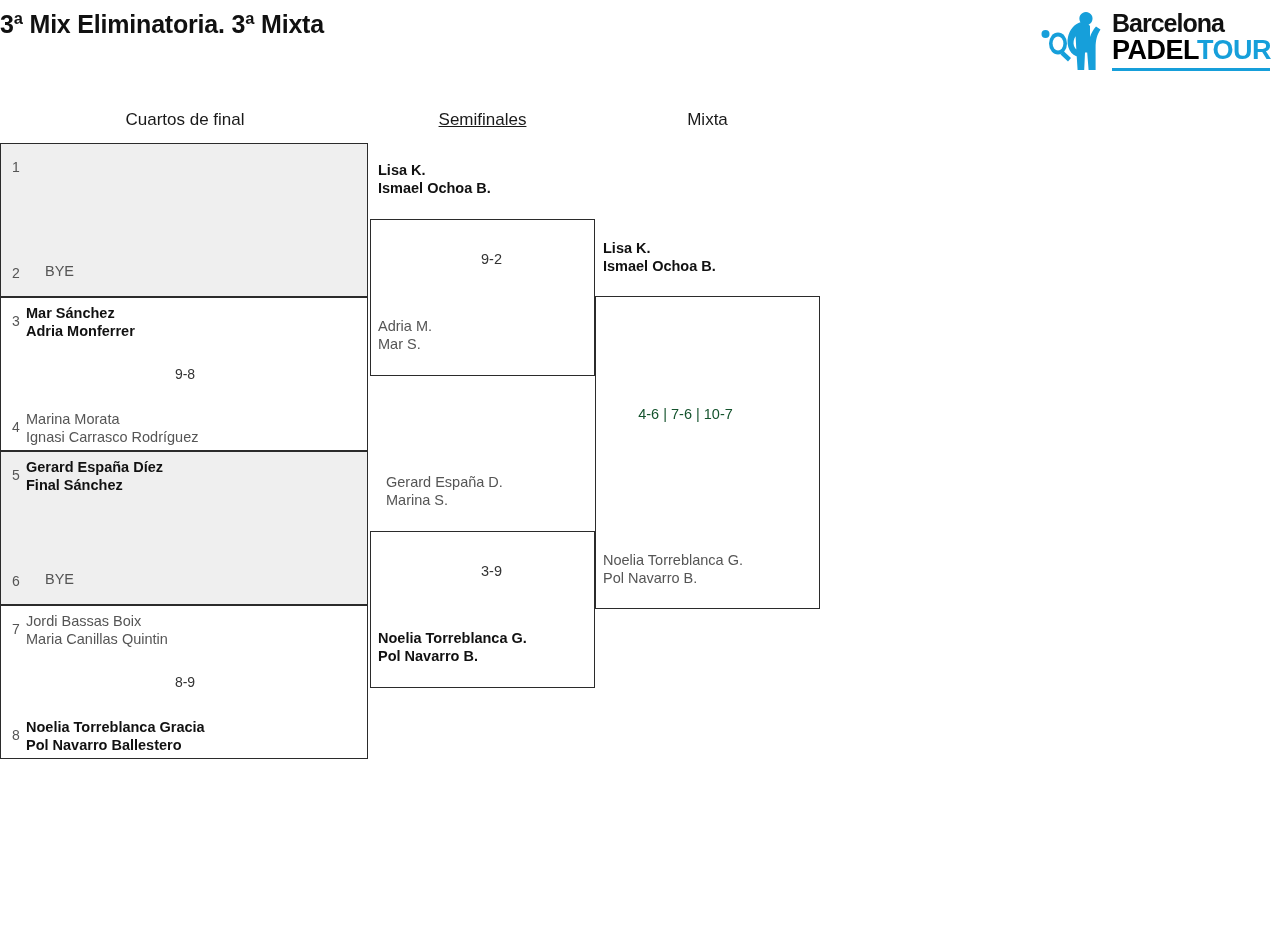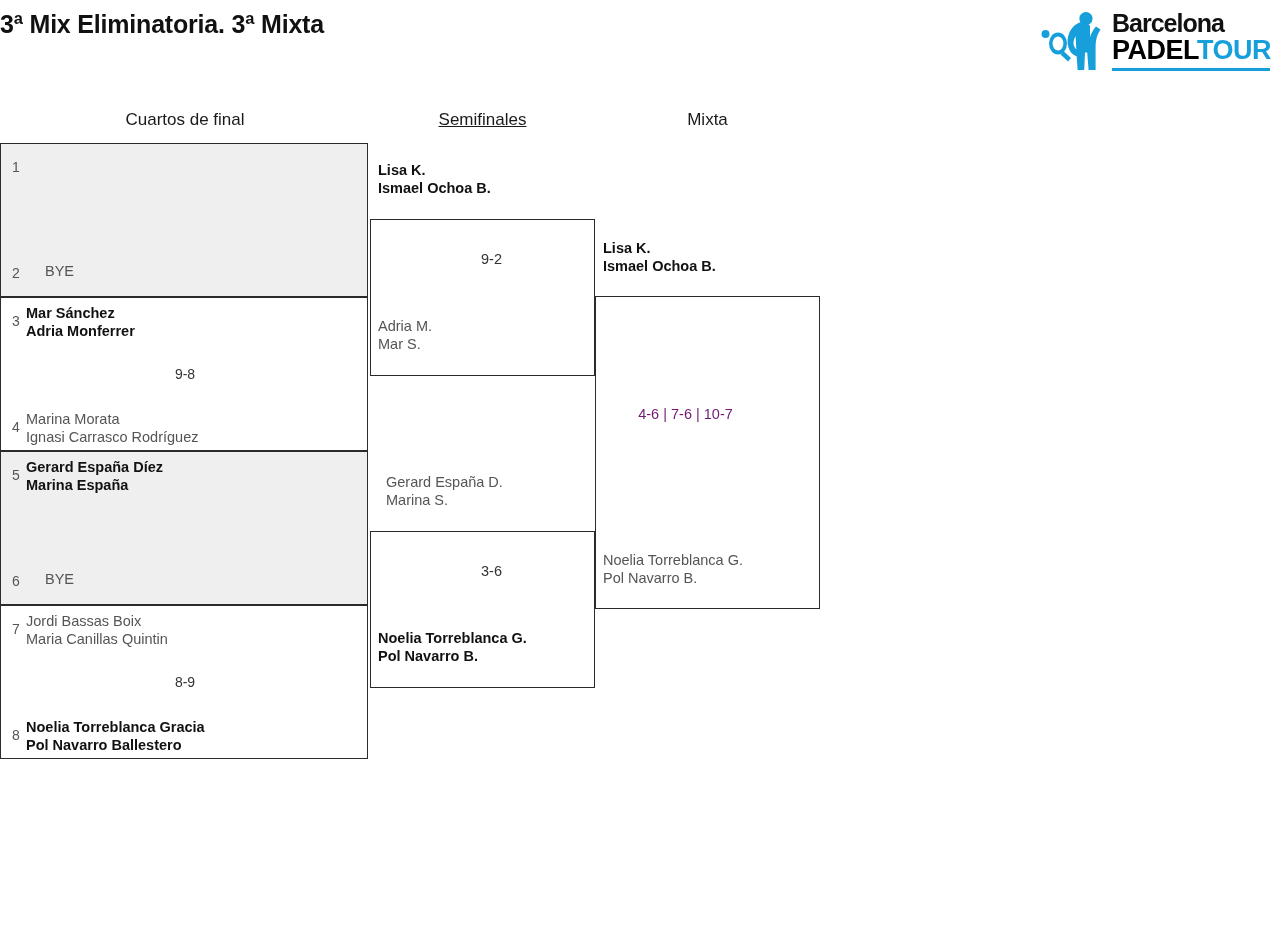--- a/index.html
+++ b/index.html
@@ -215,21 +215,21 @@
     box-sizing: border-box;
     background: transparent;
   }
   #fn-score {
     position: absolute;
     left: 595px;
     top: 405px;
     width: 181px;
     text-align: center;
     font-size: 14.5px;
-    color: #701a75;
+    color: #14532d;
     line-height: 18px;
   }
   .fn-team {
     position: absolute;
     left: 603px;
     width: 215px;
     font-size: 14.5px;
     line-height: 18px;
   }
   .fn-team .pl { display: block; white-space: nowrap; }
@@ -295,21 +295,21 @@
       <span class="pl">Marina Morata</span>
       <span class="pl">Ignasi Carrasco Rodríguez</span>
     </div>
     <div class="qf-score">9-8</div>
   </div>
 
   <div class="qf-match shaded" id="qf-3">
     <div class="seed top">5</div>
     <div class="team top winner">
       <span class="pl">Gerard España Díez</span>
-      <span class="pl">Marina España</span>
+      <span class="pl">Final Sánchez</span>
     </div>
     <div class="seed bottom">6</div>
     <div class="team bye">BYE</div>
     <div class="qf-score"></div>
   </div>
 
   <div class="qf-match plain" id="qf-4">
     <div class="seed top">7</div>
     <div class="team top loser">
       <span class="pl">Jordi Bassas Boix</span>
@@ -329,21 +329,21 @@
   <div class="sf-team winner" id="sf-team-1a">
     <span class="pl">Lisa K.</span>
     <span class="pl">Ismael Ochoa B.</span>
   </div>
   <div class="sf-team loser" id="sf-team-1b">
     <span class="pl">Adria M.</span>
     <span class="pl">Mar S.</span>
   </div>
 
   <div class="sf-box" id="sf-box-2">
-    <div class="sf-score" id="sf-score-2">3-6</div>
+    <div class="sf-score" id="sf-score-2">3-9</div>
   </div>
   <div class="sf-team loser" id="sf-team-2a">
     <span class="pl">Gerard España D.</span>
     <span class="pl">Marina S.</span>
   </div>
   <div class="sf-team winner" id="sf-team-2b">
     <span class="pl">Noelia Torreblanca G.</span>
     <span class="pl">Pol Navarro B.</span>
   </div>
 

